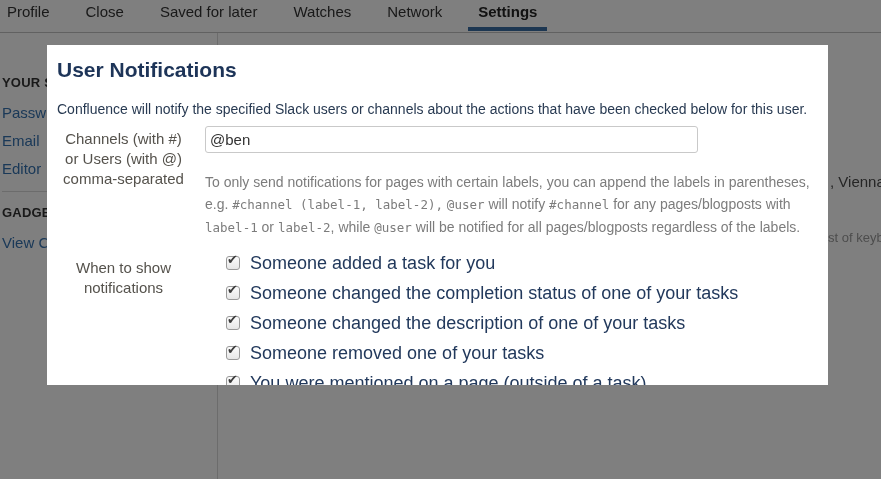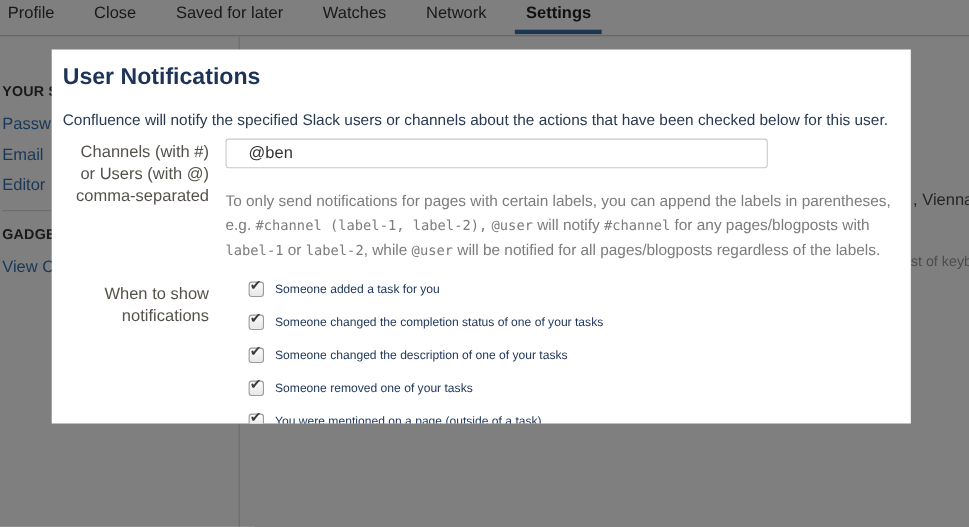--- a/index.html
+++ b/index.html
@@ -41,44 +41,44 @@
     position:absolute;z-index:20;left:47px;top:45px;width:781px;height:340px;
     background:#fff;box-sizing:border-box;padding:10px 10px 0 10px;overflow:hidden;
   }
   .modal-title{font-size:21px;font-weight:bold;color:#1d3458;margin:2px 0 0 0;line-height:26px;}
   .modal-desc{
     font-size:14px;color:#283a52;margin-top:17px;line-height:18px;
     white-space:nowrap;overflow:hidden;
   }
   .form-grid{display:grid;grid-template-columns:133px 1fr;column-gap:15px;margin-top:8px;}
   .form-label{
-    text-align:right;font-size:15px;line-height:20px;color:#55524c;padding-top:3px;
+    text-align:center;font-size:15px;line-height:20px;color:#55524c;padding-top:3px;
   }
   .channels-input{
     width:493px;height:27px;box-sizing:border-box;border:1px solid #c9c9c9;border-radius:3px;
-    padding:0 20px;font-size:15px;color:#333;font-family:"Liberation Sans","DejaVu Sans",sans-serif;
+    padding:0 4px;font-size:15px;color:#333;font-family:"Liberation Sans","DejaVu Sans",sans-serif;
     outline:none;background:#fff;
   }
   .help-text{
     margin-top:18px;font-size:14px;line-height:22px;color:#7c7c7c;max-width:614px;
   }
   .help-text .mono{
     font-family:"DejaVu Sans Mono","Liberation Mono",monospace;font-size:12.5px;
   }
   .when-row{margin-top:16px;gap:36px;}
   .checkbox-row{display:flex;align-items:flex-start;gap:10px;margin-bottom:14px;cursor:pointer;}
   .cbox{
     position:relative;flex:0 0 auto;width:12px;height:12px;margin-top:1px;
     border:1px solid #9a9a9a;border-radius:3px;
     background:linear-gradient(#fbfbfb,#e7e7e7);
   }
   .cbox::after{
     content:"\2714";position:absolute;left:0px;top:-5px;font-size:13px;color:#3c3c3c;
   }
-  .checkbox-label{font-size:11px;line-height:16px;color:#22395c;}
+  .checkbox-label{font-size:18px;line-height:16px;color:#22395c;}
   .button-row{margin-left:148px;margin-top:13px;display:flex;gap:24px;}
   .btn{
     border:none;border-radius:3px;font-size:14px;line-height:18px;padding:5px 10px;
     font-family:"Liberation Sans","DejaVu Sans",sans-serif;cursor:pointer;
   }
   .btn-save{background:#0b5cd7;color:#ffffff;}
   .btn-close{background:#f1f1f2;color:#14532d;border-radius:12px;}
 </style>
 </head>
 <body>

